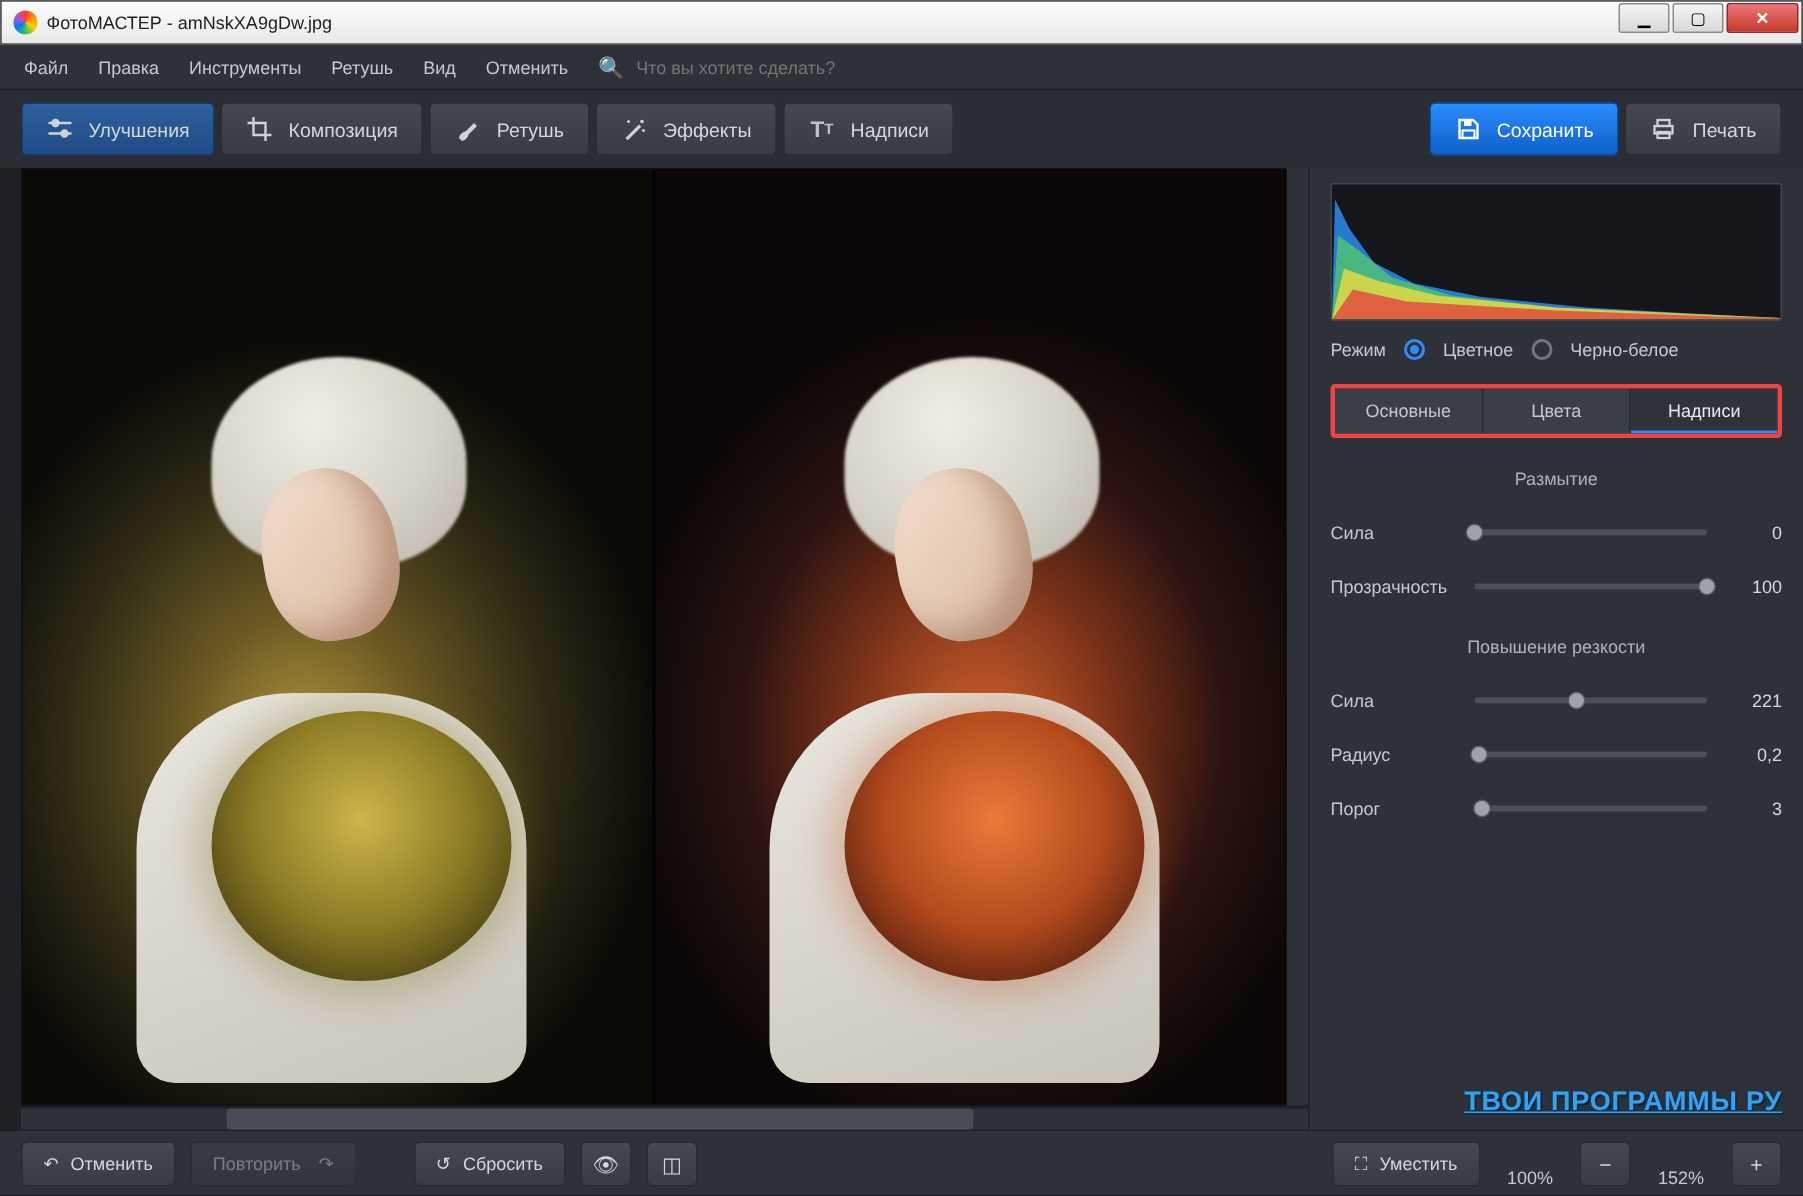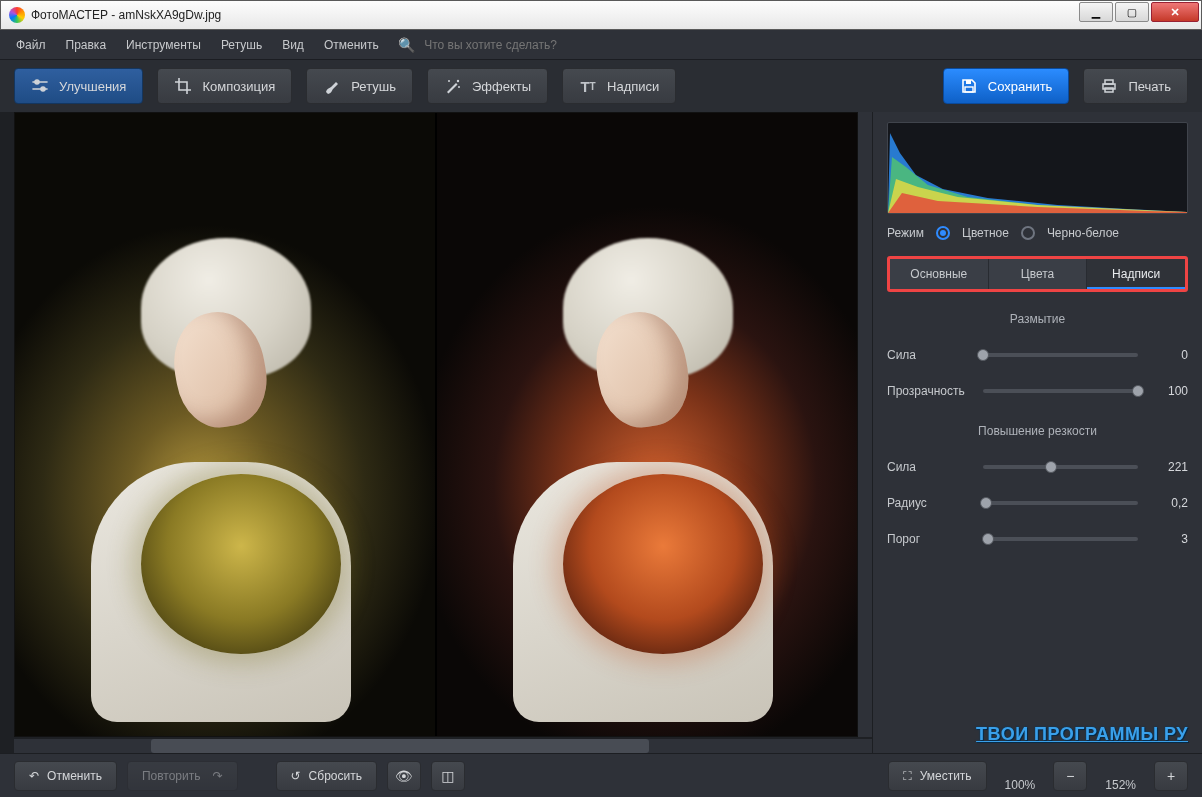--- a/index.html
+++ b/index.html
@@ -16,21 +16,21 @@
 .winbtn.min::before{content:"▁";}
 .winbtn.max::before{content:"▢";}
 
 
 .menubar { height: 30px; background: #2e3138; display: flex; align-items: center; padding: 0 8px; gap: 4px; border-bottom:1px solid #1b1d22; }
 .menuitem { color: #c7c9cc; font-size: 12px; padding: 4px 8px; cursor: pointer; }
 .search-icon { color: #888; font-size: 14px; margin: 0 4px 0 8px; }
 .search-input { background: transparent; border: none; outline: none; color: #aaa; font-size: 12px; width: 200px; }
 
 
-.toolbar { height: 52px; background: #2a2d33; display: flex; align-items: center; padding: 0 14px; gap: 14px; }
+.toolbar { height: 52px; background: #2a2d33; display: flex; align-items: center; padding: 0 14px; gap: 4px; }
 .toolbtn { height: 36px; padding: 0 16px; display: flex; align-items: center; gap: 10px; color: #d5d7da; font-size: 13px; cursor: pointer; border-radius: 4px; background: linear-gradient(#45494f,#383b41); border:1px solid #2a2c30; }
 .toolbtn.active { background: linear-gradient(#2f5f9f,#1f4c85); border-color:#14365f; }
 .toolbtn .ticon { width: 18px; height: 18px; display: inline-flex; align-items: center; justify-content: center; color: #bfc3c8; font-size: 15px; }
 .tool-spacer { flex: 1; }
 .savebtn { background: linear-gradient(#2b8cff,#0e60c7); border-color:#0a4a9c; color:#fff; }
 .printbtn { }
 
 
 .main { display: flex; height: calc(797px - 30px - 30px - 52px - 44px); }
 .canvas-wrap { flex: 1; display: flex; flex-direction: column; background: #1e2024; padding: 0 0 0 14px; position: relative; }

